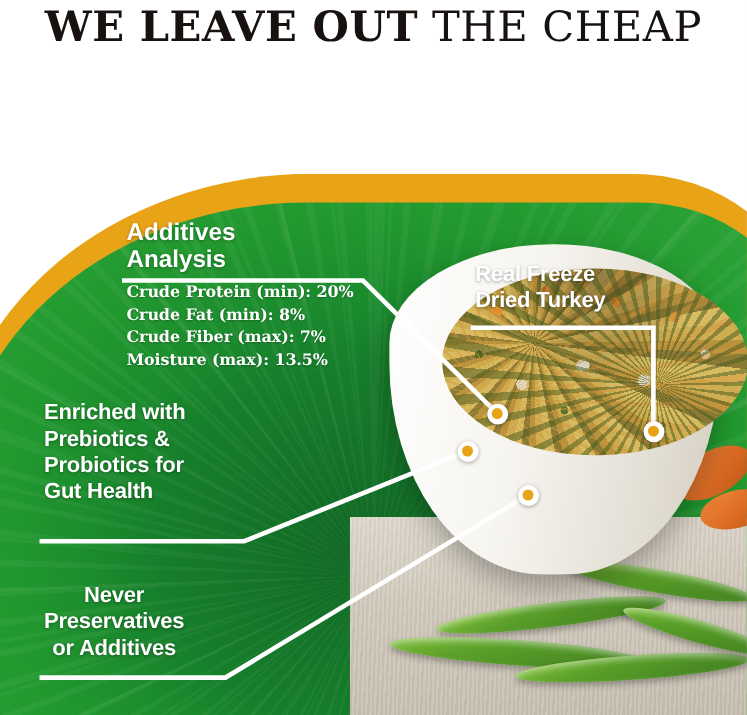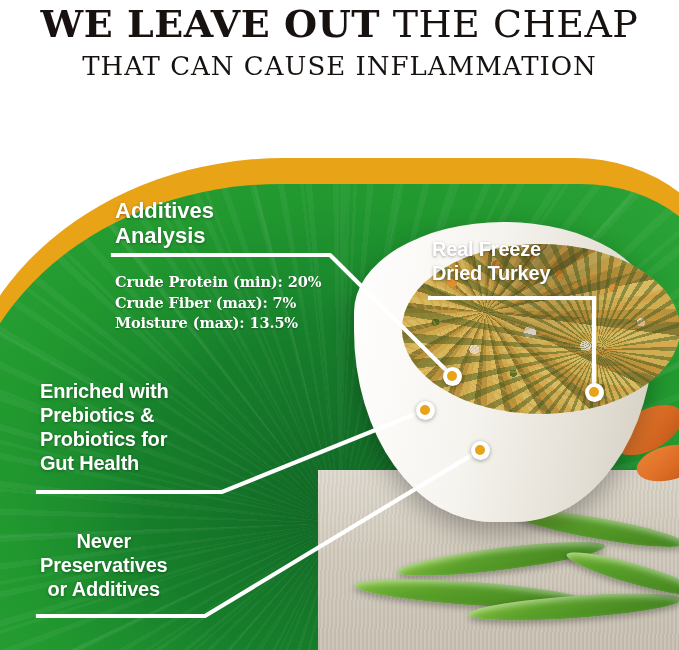--- a/index.html
+++ b/index.html
@@ -97,21 +97,20 @@
   .dot-ring i { position:absolute; left:4.5px; top:4.5px; width:10px; height:10px;
      border-radius:50%; background:#e8a317; display:block; }
 </style>
 </head>
 <body>
 
 <div id="root">
 
   <div class="headline">
     <div class="hl-line hl1"><b>WE LEAVE OUT</b><span> THE CHEAP</span></div>
-    <div class="hl-line hl3">THAT CAN CAUSE INFLAMMATION</div>
   </div>
 
   <div class="panel">
     <div class="gold"></div>
     <div class="greencard">
       <div class="rays"></div>
       <div class="rays2"></div>
       <div class="vig"></div>
     </div>
   </div>
@@ -154,33 +153,34 @@
   <div class="dot-ring" style="left:415.5px;top:400.5px;">
       <i></i>
     </div>
   <div class="dot-ring" style="left:470.5px;top:440.5px;">
       <i></i>
     </div>
 
   <div class="txt" style="left:115px;top:198px;">
     <div class="ga-title">Additives</div>
     <div class="ga-title">Analysis</div>
-    <div class="ga-list" style="margin-top:24px;">
+    <div class="ga-list" style="margin-top:8px;">
       <div>Crude Protein (min): 20%</div>
+      <div>Crude Fat (min): 8%</div>
       <div>Crude Fiber (max): 7%</div>
       <div>Moisture (max): 13.5%</div>
     </div>
   </div>
 
   <div class="txt hd" style="left:432px;top:237px;">
     <div>Real Freeze</div>
     <div>Dried Turkey</div>
   </div>
 
-  <div class="txt hd" style="left:40px;top:379px;">
+  <div class="txt hd" style="left:40px;top:363px;">
     <div>Enriched with</div>
     <div>Prebiotics &amp;</div>
     <div>Probiotics for</div>
     <div>Gut Health</div>
   </div>
 
   <div class="txt hd" style="left:40px;top:529px;text-align:center;">
     <div>Never</div>
     <div>Preservatives</div>
     <div>or Additives</div>

